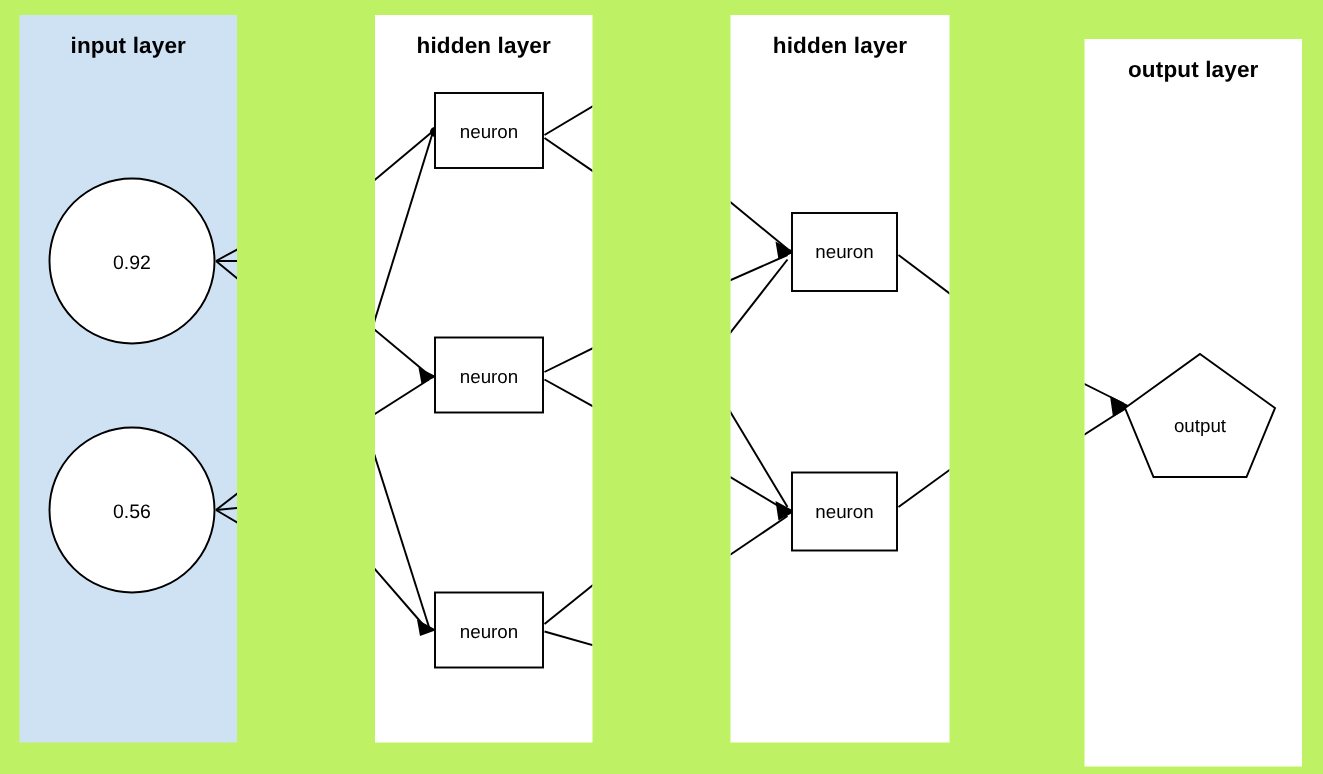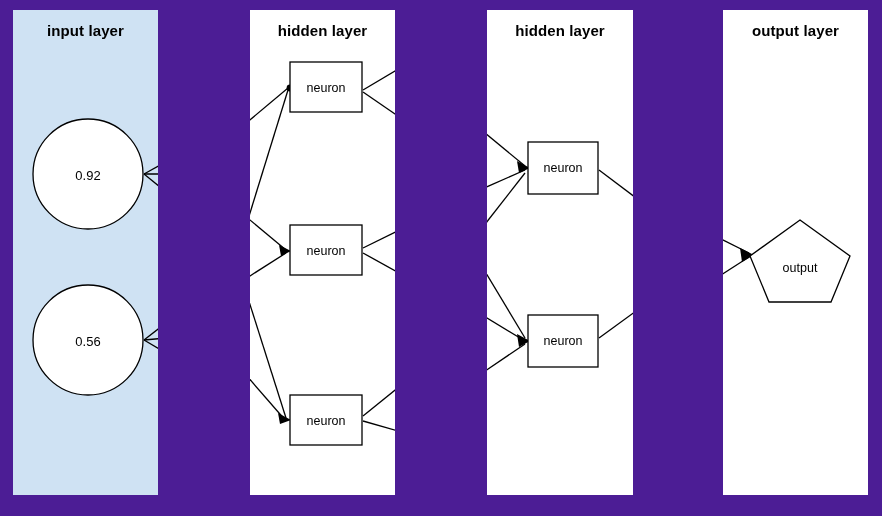--- a/index.html
+++ b/index.html
@@ -12,31 +12,31 @@
     height: 516px;
     position: relative;
     overflow: hidden;
     font-family: "Liberation Sans", sans-serif;
   }
   #stage {
     position: absolute;
     left: 0; top: 0;
     width: 882px;
     height: 516px;
-    background: #4c1d95;
+    background: #bef264;
   }
   .layer-panel {
     position: absolute;
     overflow: hidden;
     box-sizing: border-box;
   }
   .panel-input  { left: 13px;  top: 10px; width: 145px; height: 485px; background: #cfe2f3; }
   .panel-h1     { left: 250px; top: 10px; width: 145px; height: 485px; background: #ffffff; }
   .panel-h2     { left: 487px; top: 10px; width: 146px; height: 485px; background: #ffffff; }
-  .panel-output { left: 723px; top: 10px; width: 145px; height: 485px; background: #ffffff; }
+  .panel-output { left: 723px; top: 26px; width: 145px; height: 485px; background: #ffffff; }
 
   .panel-title {
     position: absolute;
     left: 0;
     width: 100%;
     top: 12px;
     text-align: center;
     font-size: 15px;
     font-weight: bold;
     color: #000000;

